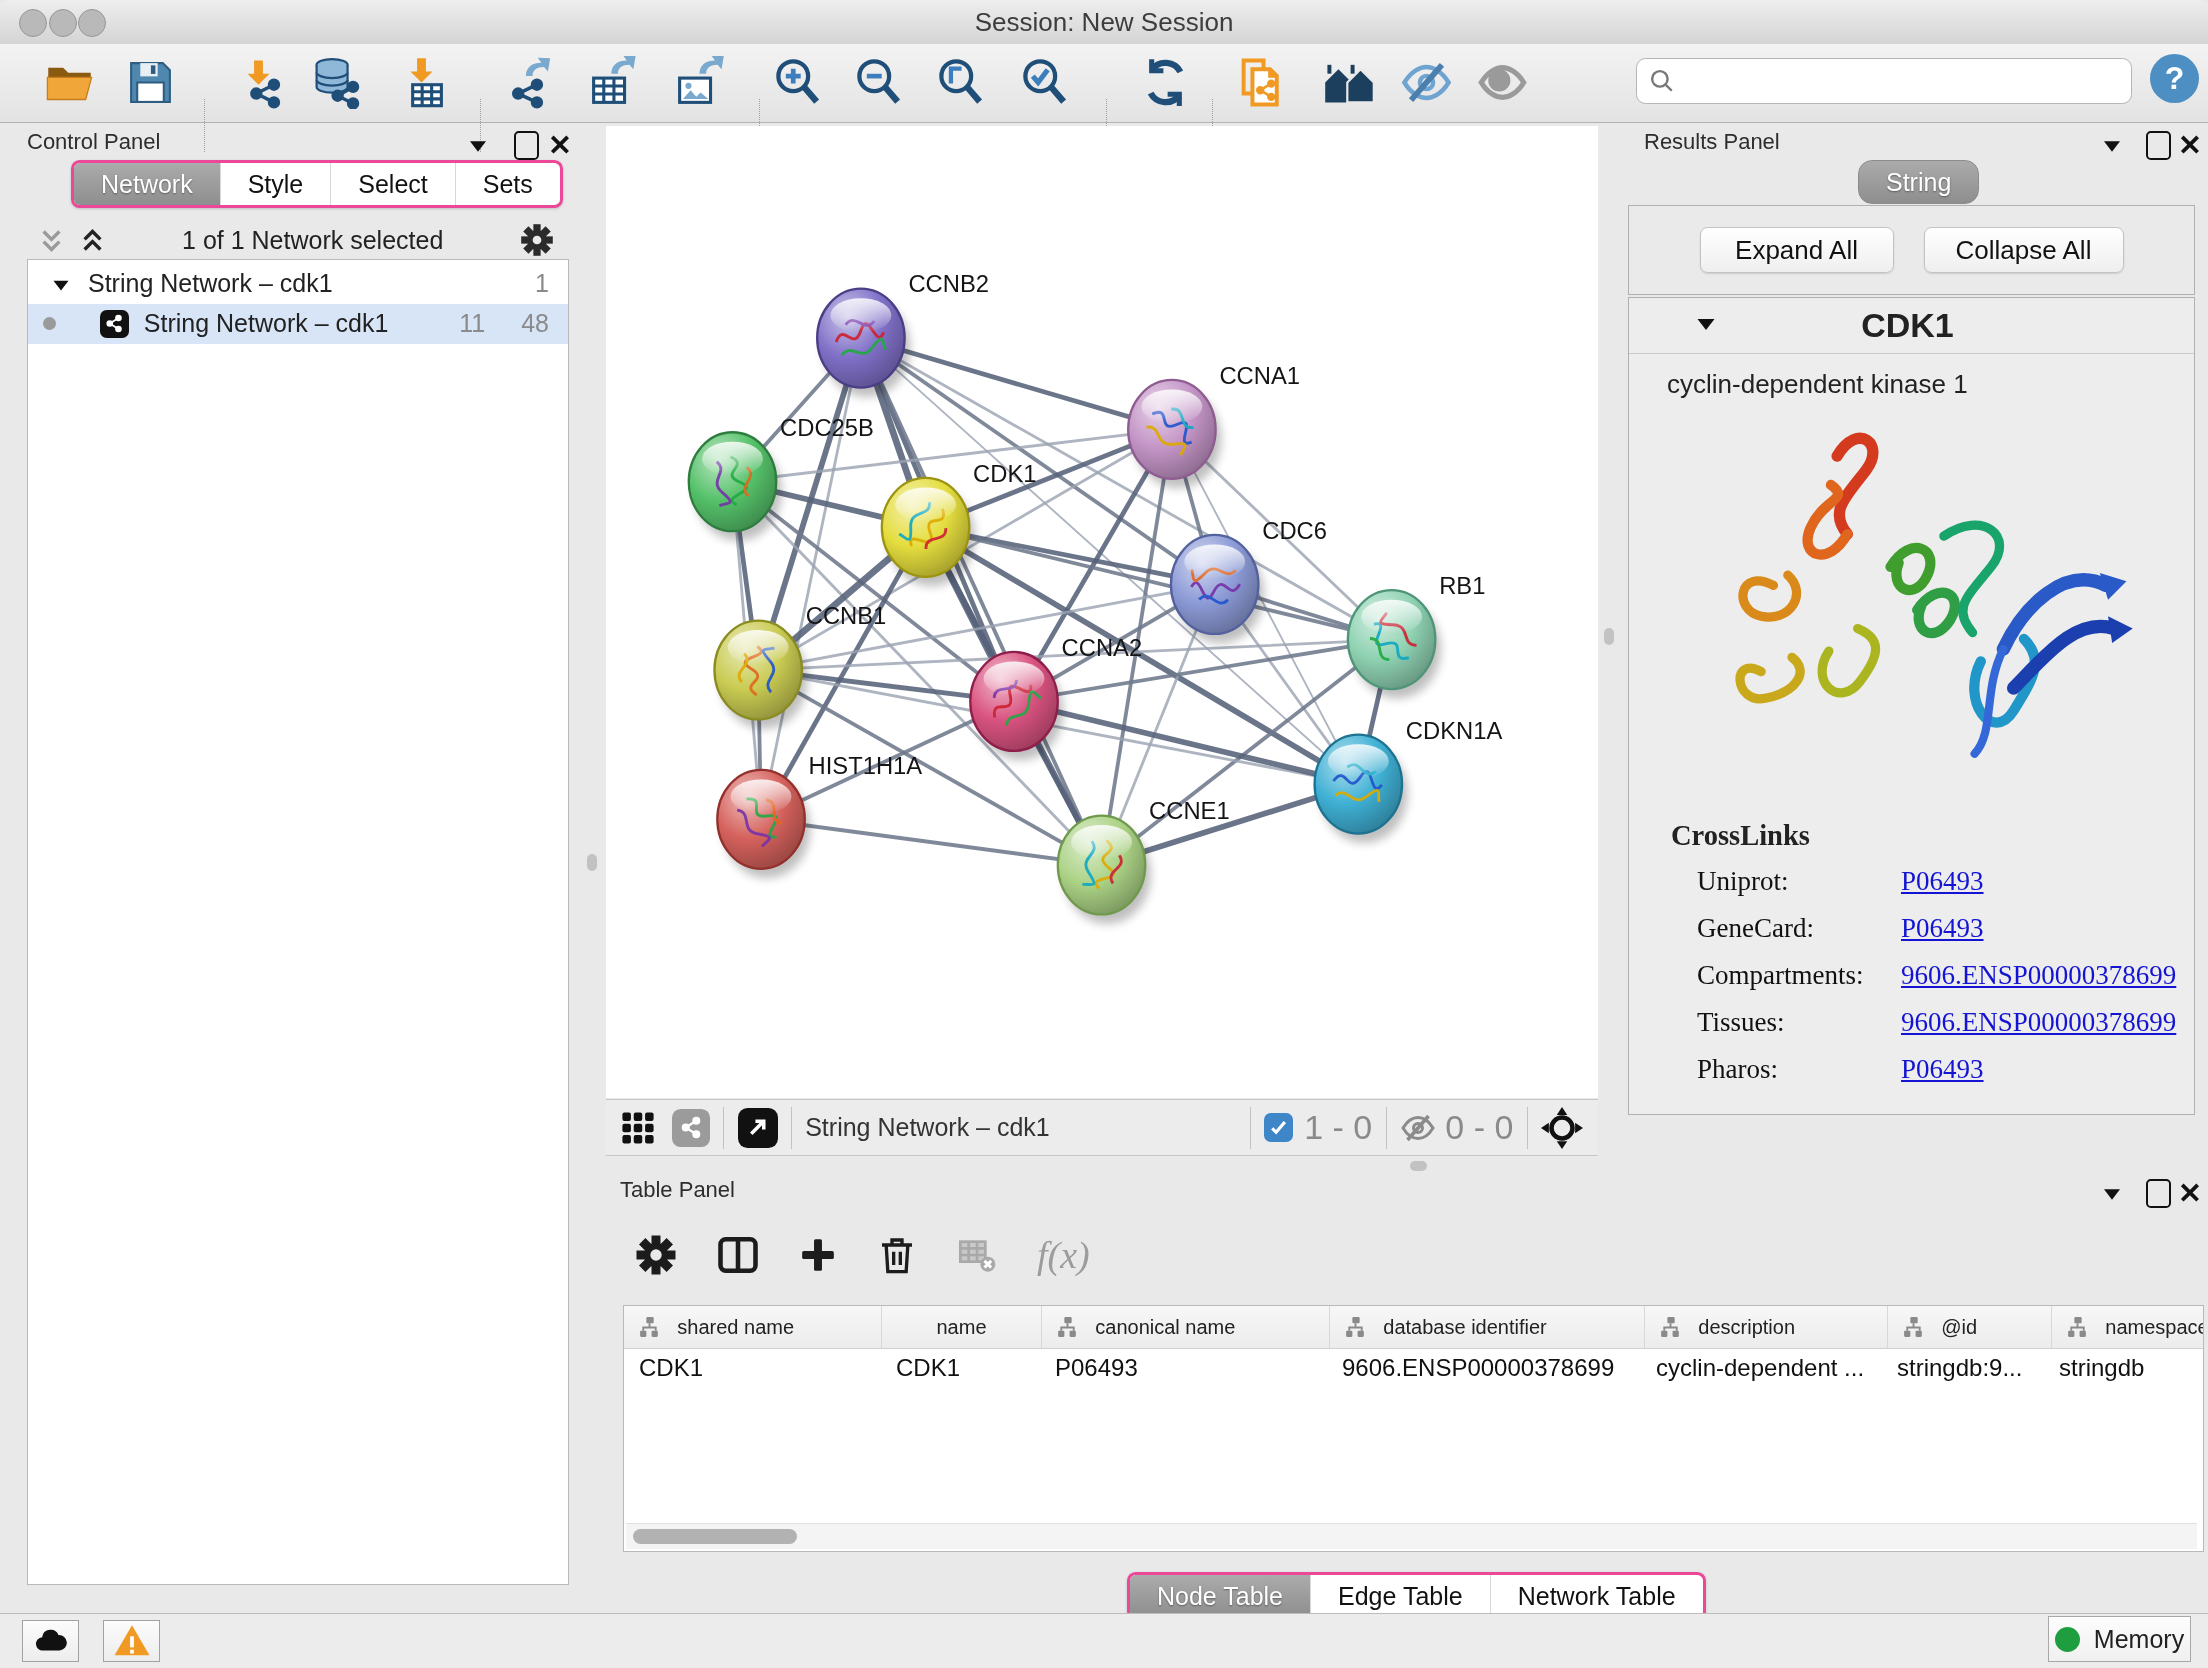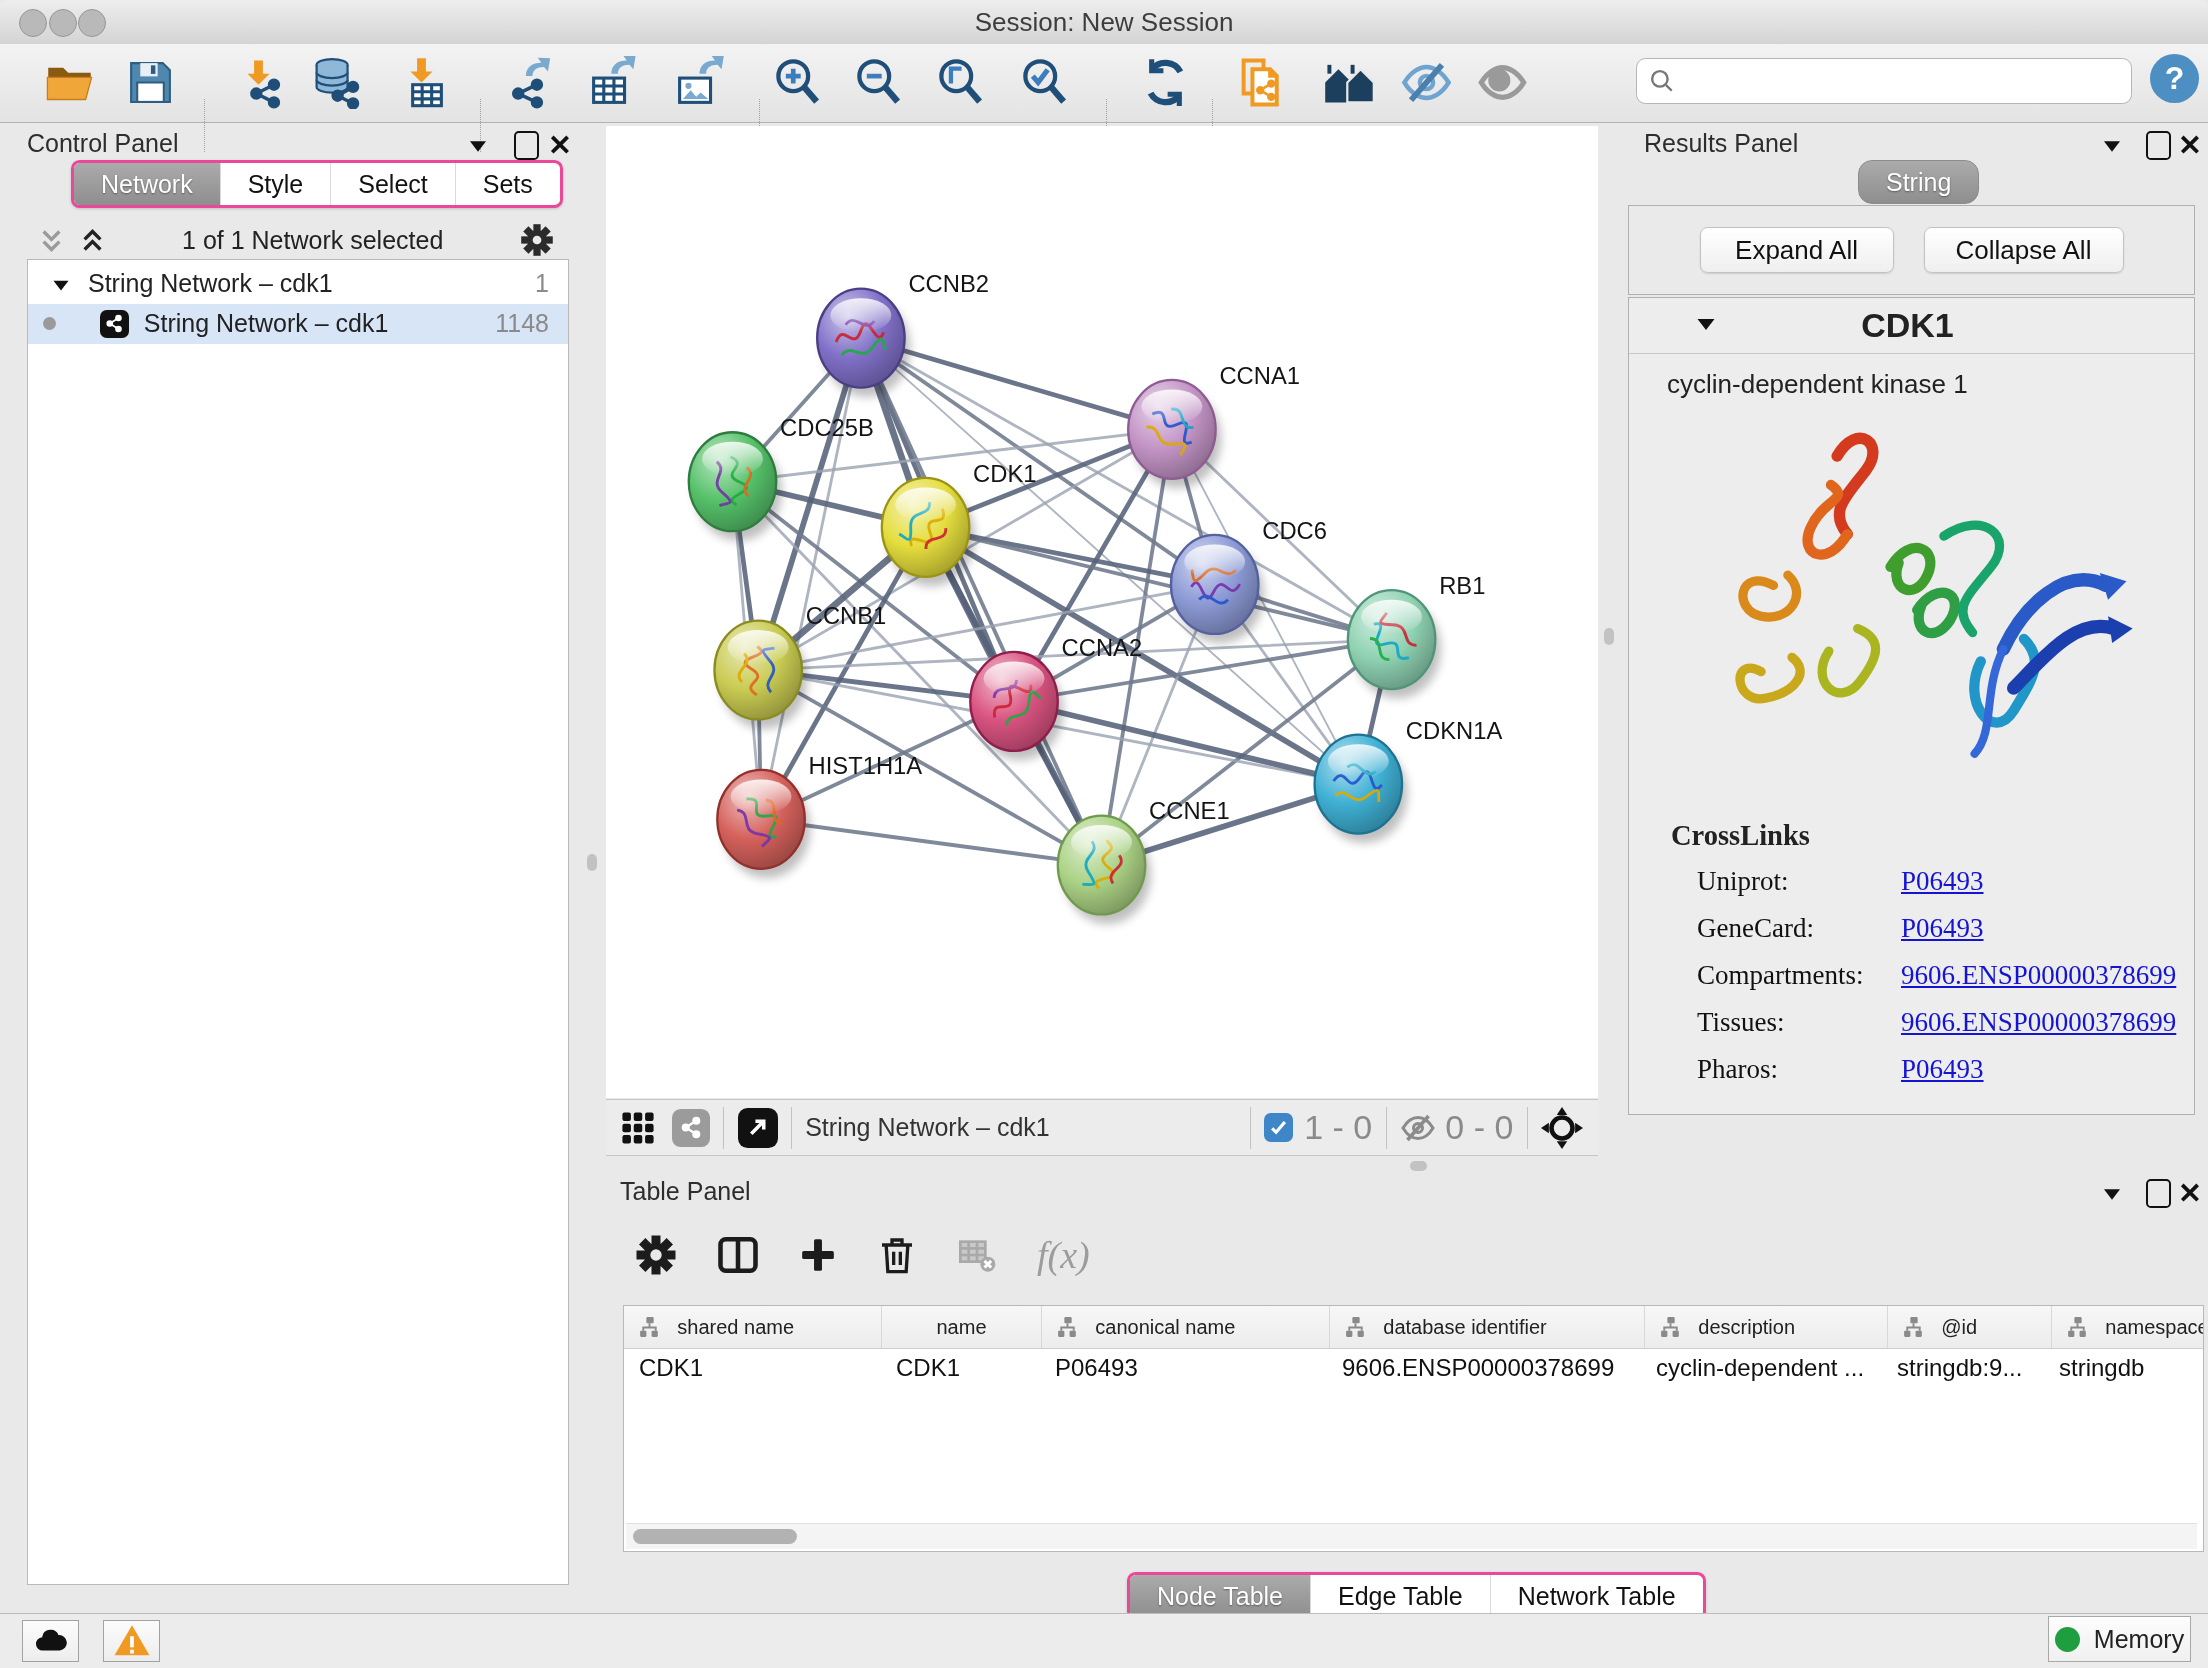--- a/index.html
+++ b/index.html
@@ -17,21 +17,21 @@
   
   .toolbar{left:0;top:44px;width:2208px;height:78px;
     background:linear-gradient(#f3f3f3,#e3e3e3);border-bottom:1px solid #b3b3b3}
   .tbi{position:absolute;top:55px;width:55px;height:55px;display:flex;align-items:center;justify-content:center}
   .tsep{position:absolute;top:55px;height:53px;border-left:1.9px dotted #9f9f9f;width:0}
   .searchbox{position:absolute;left:1636px;top:58px;width:483px;height:44px;background:#fff;
     border:1.9px solid #b5b5b5;border-radius:9.5px;display:flex;align-items:center;padding-left:11.4px}
   .helpbtn{position:absolute;left:2150px;top:54px;width:49px;height:49px;border-radius:25px;
     background:#4d8fc2;color:#fff;font-weight:bold;font-size:32px;text-align:center;line-height:49px}
   
-  .phead{font-size:25px;color:#2d2d2d}
+  .phead{font-size:22px;color:#2d2d2d}
   .winbtn{font-size:25px;color:#111;font-weight:bold}
   .sqbtn{display:inline-block;width:21px;height:25px;border:2.9px solid #111;border-radius:4.8px}
   .tri{display:inline-block;width:0;height:0;border-left:10.5px solid transparent;
        border-right:10.5px solid transparent;border-top:13.3px solid #111}
   
   .segs{display:flex;border:3px solid #ec4899;border-radius:8.6px;overflow:hidden;background:#fff;
         box-shadow:0 1px 2.9px rgba(0,0,0,.18)}
   .seg{padding:0 27px;height:42px;line-height:42px;font-size:25px;color:#111;border-left:1px solid #d9d9d9}
   .seg:first-child{border-left:none}
   .seg.selected{background:linear-gradient(#ababab,#8e8e8e);color:#fff;text-shadow:0 1px 1.9px rgba(0,0,0,.4)}
@@ -335,21 +335,21 @@
     <span class="sharebadge" style="margin-left:44px">
       <svg width="19" height="19" viewBox="0 0 24 24" stroke="#fff" stroke-width="2.4" fill="#fff">
           <circle cx="17" cy="5" r="3"></circle>
           <circle cx="17" cy="19" r="3"></circle>
           <circle cx="6" cy="12" r="3"></circle>
           <path d="M6 12 17 5M6 12 17 19"></path>
         </svg>
     </span>
     <span style="margin-left:15px">String Network – cdk1</span>
     <span class="count" style="margin-left:auto">11</span>
-    <span class="count" style="margin-right:19px">48</span>
+    <span class="count" style="margin-left:36px;margin-right:19px">48</span>
   </div>
 </div>
 
 <div class="abs netcanvas">
   <svg id="net-svg" width="992" height="972" viewBox="0 0 1043 1022">
       <defs>
         <linearGradient id="gloss" x1="0" y1="0" x2="0" y2="1">
           <stop offset="0%" stop-color="#fff" stop-opacity="0.95"></stop>
           <stop offset="100%" stop-color="#fff" stop-opacity="0"></stop>
         </linearGradient>

